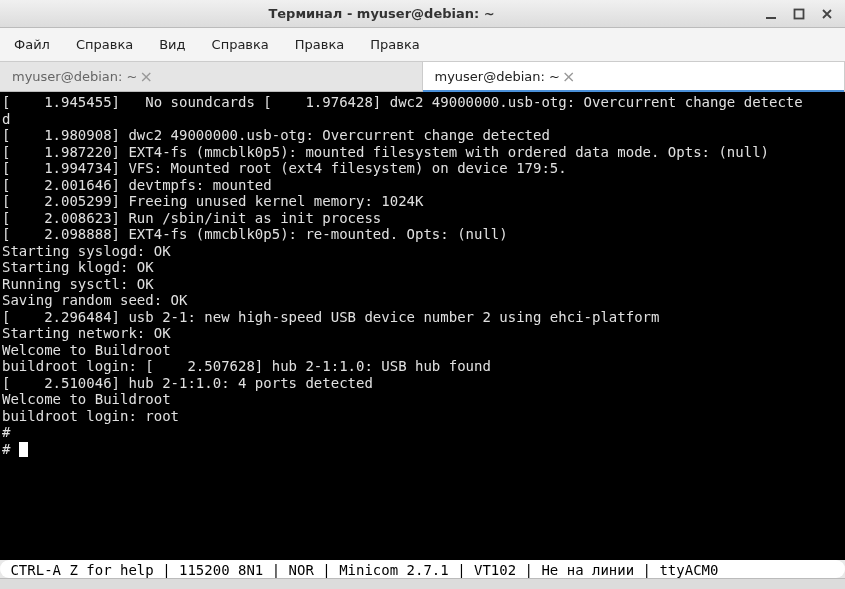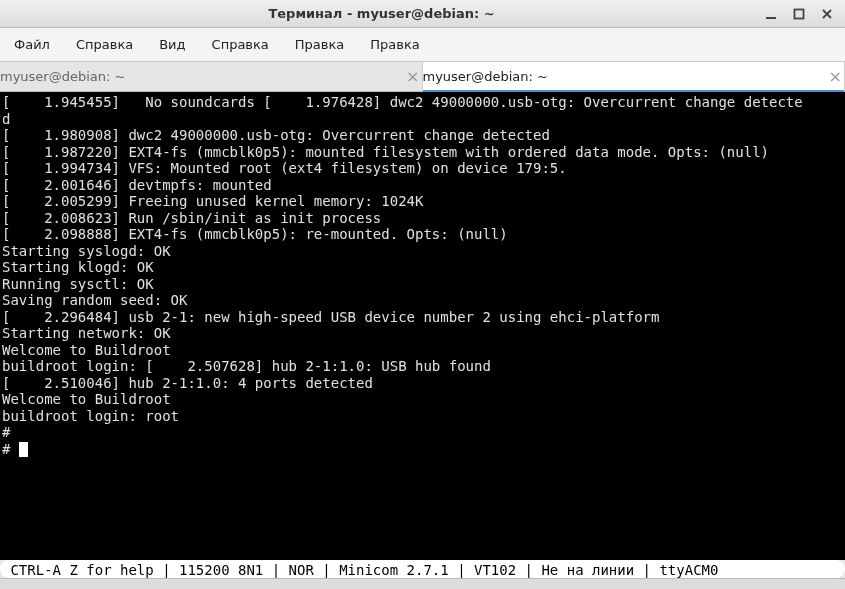--- a/index.html
+++ b/index.html
@@ -65,22 +65,21 @@
   .tabstrip {
     height: 30px;
     background: #e5e5e5;
     display: flex;
     border-bottom: 1px solid #bbb;
   }
   .tab {
     flex: 1;
     display: flex;
     align-items: center;
-    justify-content: space-between;
-    padding: 0 0;
+    padding: 0 12px;
     border-right: 1px solid #ccc;
     color: #666;
     font-size: 13px;
     cursor: pointer;
     position: relative;
   }
   .tab.active {
     color: #222;
     background: #fff;
     border-bottom: none;

